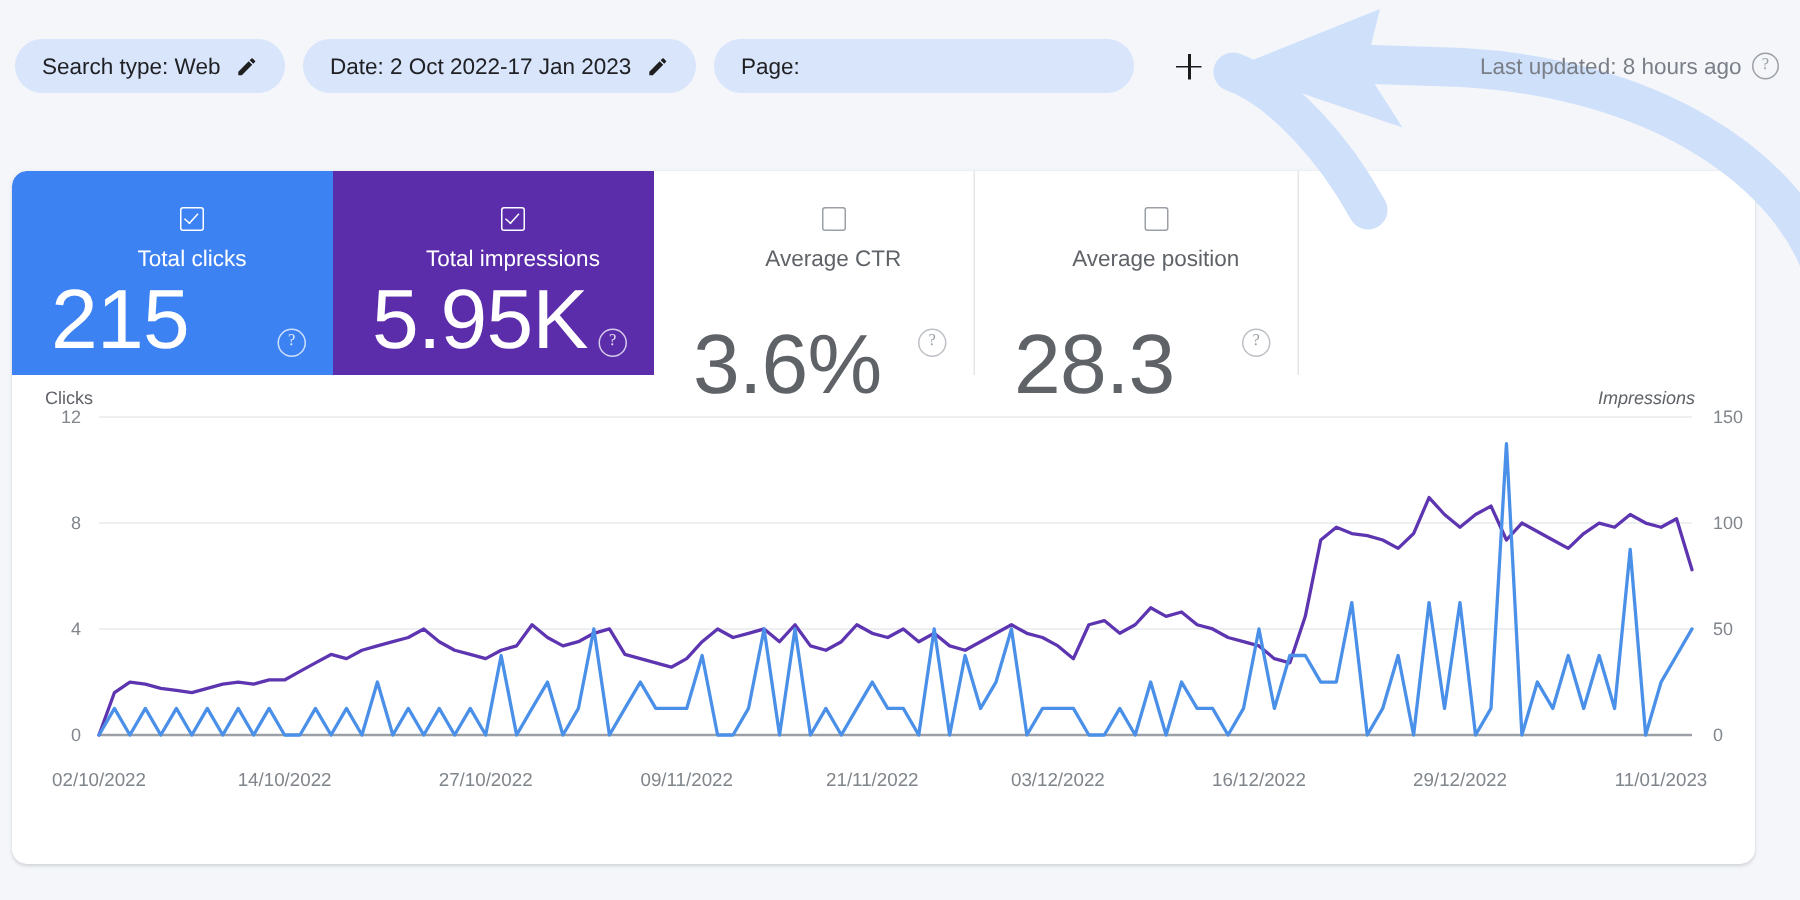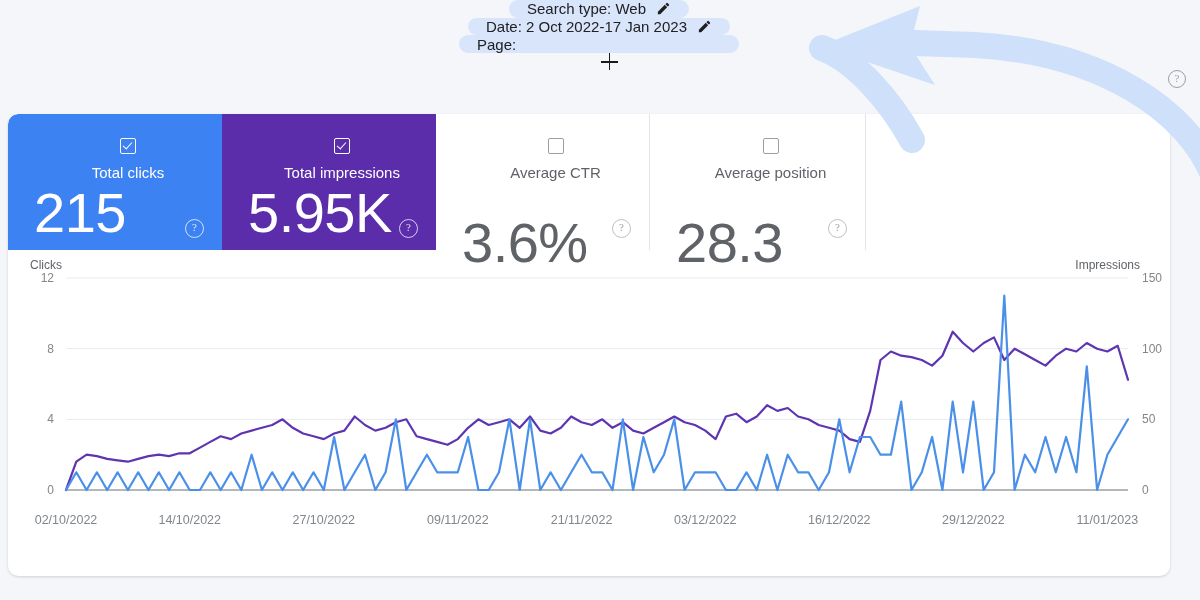--- a/index.html
+++ b/index.html
@@ -23,21 +23,20 @@
   .topbar {
     position: absolute;
     left: 0; top: 0;
     width: 1200px;
     height: 88px;
     background: #f4f6fa;
     display: flex;
     align-items: center;
     padding-left: 10px;
     box-sizing: border-box;
-    flex-direction: column;
   }
 
   .chip {
     height: 36px;
     border-radius: 18px;
     background: #d9e5fb;
     display: flex;
     align-items: center;
     gap: 10px;
     padding: 0 18px;
@@ -215,21 +214,21 @@
     position: absolute;
     left: 0; top: 136px;
     width: 1162px; height: 326px;
   }
   .axis-title {
     position: absolute;
     font-size: 12px;
     color: #5f6368;
   }
   .axis-title.left { left: 22px; top: 8px; }
-  .axis-title.right { right: 30px; top: 8px; }
+  .axis-title.right { right: 40px; top: 8px; font-style: italic; }
   .chart-svg { position: absolute; left: 0; top: 0; }
   .tick-text { font-size: 12px; fill: #80868b; font-family: "Liberation Sans", sans-serif; }
   .xtick-text { font-size: 12.5px; fill: #80868b; font-family: "Liberation Sans", sans-serif; }
 </style>
 </head>
 <body>
 
 <div id="app">
 
   <div class="topbar">
@@ -254,20 +253,21 @@
 
     <div class="chip page-chip">
       <span class="chip-label">Page:</span>
     </div>
 
     <div class="plus-btn">
       <span class="plus-glyph"></span>
     </div>
 
     <div class="updated">
+      <span>Last updated: 8 hours ago</span>
       <span class="q-mark">?</span>
     </div>
   </div>
 
   <div class="arrow-overlay">
     <svg width="460" height="200" viewBox="0 0 460 200">
       <path d="M455 190 C 430 120, 340 62, 215 55 L 125 52" stroke="#cfe0fb" stroke-width="26" fill="none" stroke-linecap="round"></path>
       <path d="M60 56 L 160 16 L 150 56 L 175 95 Z" fill="#cfe0fb"></path>
       <path d="M62 58 C 95 70, 130 110, 152 150" stroke="#cfe0fb" stroke-width="26" fill="none" stroke-linecap="round"></path>
     </svg>

